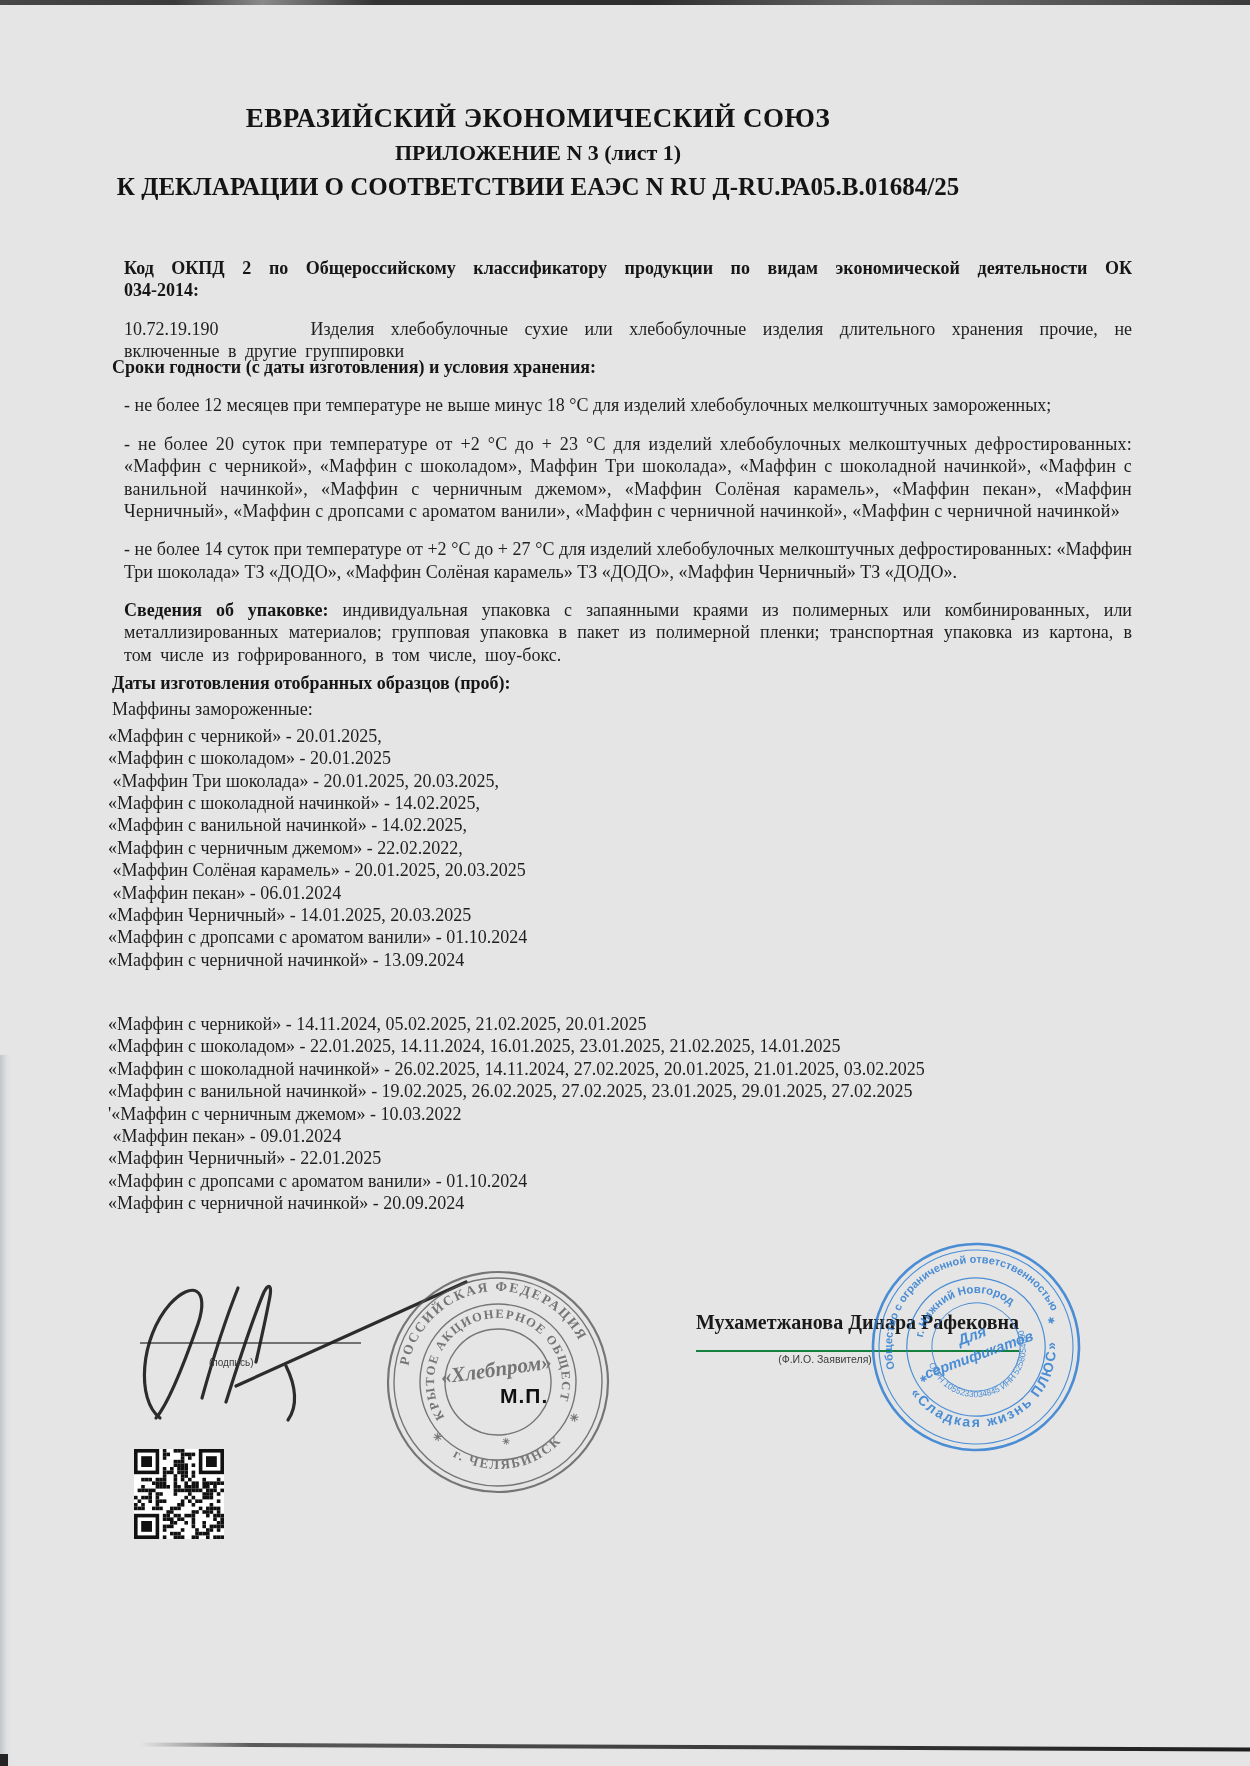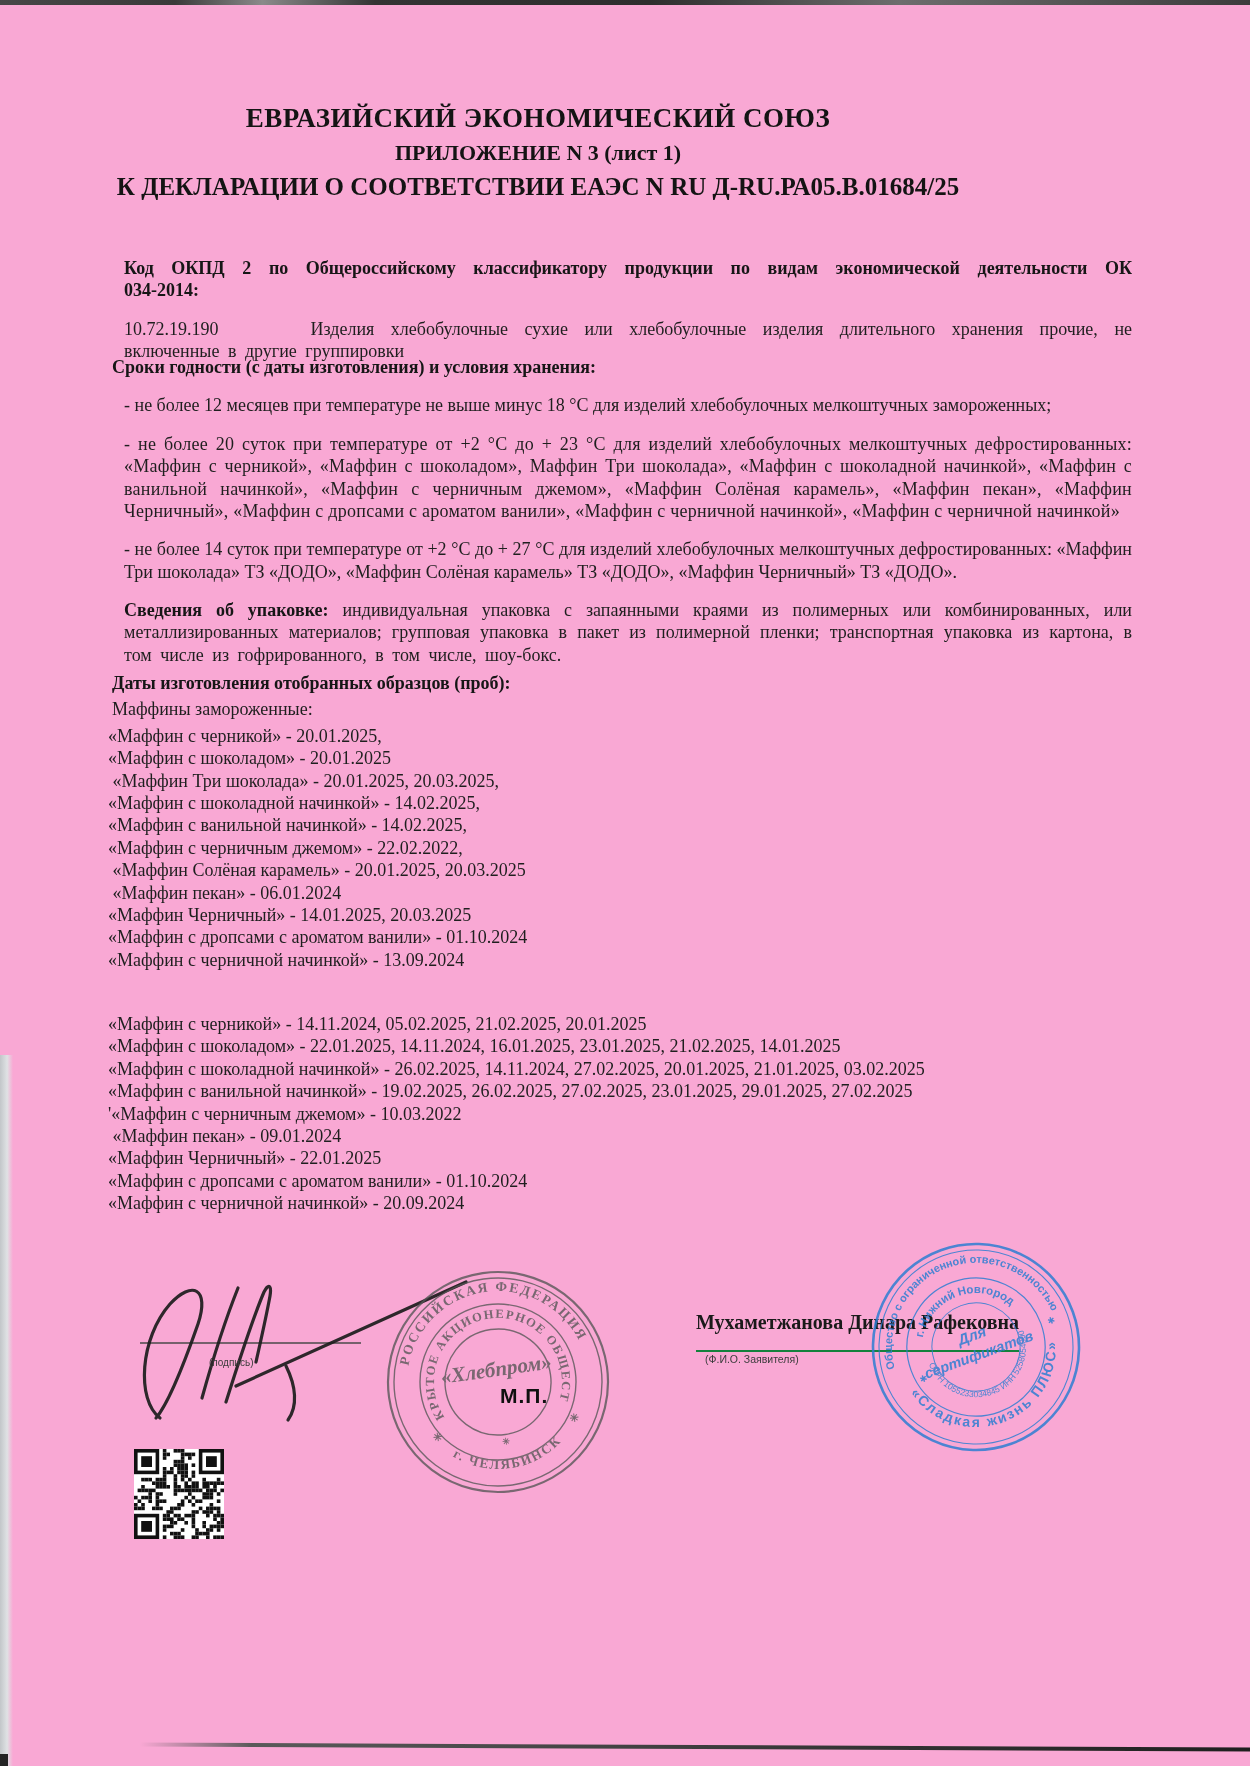--- a/index.html
+++ b/index.html
@@ -1,16 +1,16 @@
 <!DOCTYPE html>
 <html><head>
 <meta charset="utf-8">
 <style>
   html,body{margin:0;padding:0;background:#ffffff;}
-  .page{position:relative;width:1250px;height:1766px;background:#f9a8d4;overflow:hidden;
+  .page{position:relative;width:1250px;height:1766px;background:#e5e5e5;overflow:hidden;
         font-family:"Liberation Serif",serif;color:#1f1f1f;}
   
   .top-edge{position:absolute;top:0;left:0;width:100%;height:5px;
     background:linear-gradient(90deg,#474747 0%,#3a3a3a 14%,#8a8a8a 21%,#343434 30%,#2e2e2e 52%,#6d6d6d 72%,#3c3c3c 100%);}
   .left-edge{position:absolute;left:0;top:1055px;bottom:0;width:13px;
     background:linear-gradient(90deg,#c2c6c9 0%,#dfe2e4 55%,rgba(255,255,255,0) 100%);}
   .bottom-line{position:absolute;left:140px;top:1745px;width:1115px;height:4px;
     background:linear-gradient(90deg,rgba(70,70,70,0) 0%,#5a5a5a 10%,#3a3a3a 55%,#1e1e1e 100%);
     transform:rotate(0.25deg);}
   .corner-mark{position:absolute;left:0;top:1754px;width:8px;height:12px;background:#242424;}
@@ -25,21 +25,21 @@
   .just{text-align:justify;margin:16px;}
   .bold{font-weight:bold;color:#161616;}
   .sp{word-spacing:4px;}
   .gap{display:inline-block;width:92px;}
   p{margin:4px;}
 
   .list div{white-space:pre;}
 
   .small-label{font-family:"Liberation Sans",sans-serif;color:#3c3c3c;}
   .sig-label{position:absolute;left:209px;top:1357px;font-size:10px;}
-  .fio-label{position:absolute;left:705px;top:1353px;width:240px;text-align:left;font-size:10.5px;}
+  .fio-label{position:absolute;left:705px;top:1353px;width:240px;text-align:center;font-size:10.5px;}
   .applicant{position:absolute;left:690px;top:1311px;width:335px;text-align:center;
     font-size:20px;font-weight:bold;color:#1a1a1a;}
   .applicant span{border-bottom:2px solid #15803d;padding-bottom:17px;}
   .mp{position:absolute;left:500px;top:1384px;font-family:"Liberation Sans",sans-serif;
     font-size:21px;font-weight:bold;letter-spacing:1px;color:#101010;}
 
   .sig-svg{position:absolute;left:118px;top:1266px;}
   .black-stamp{position:absolute;left:378px;top:1262px;}
   .blue-stamp{position:absolute;left:866px;top:1230px;}
   .qr{position:absolute;left:134px;top:1446px;}

